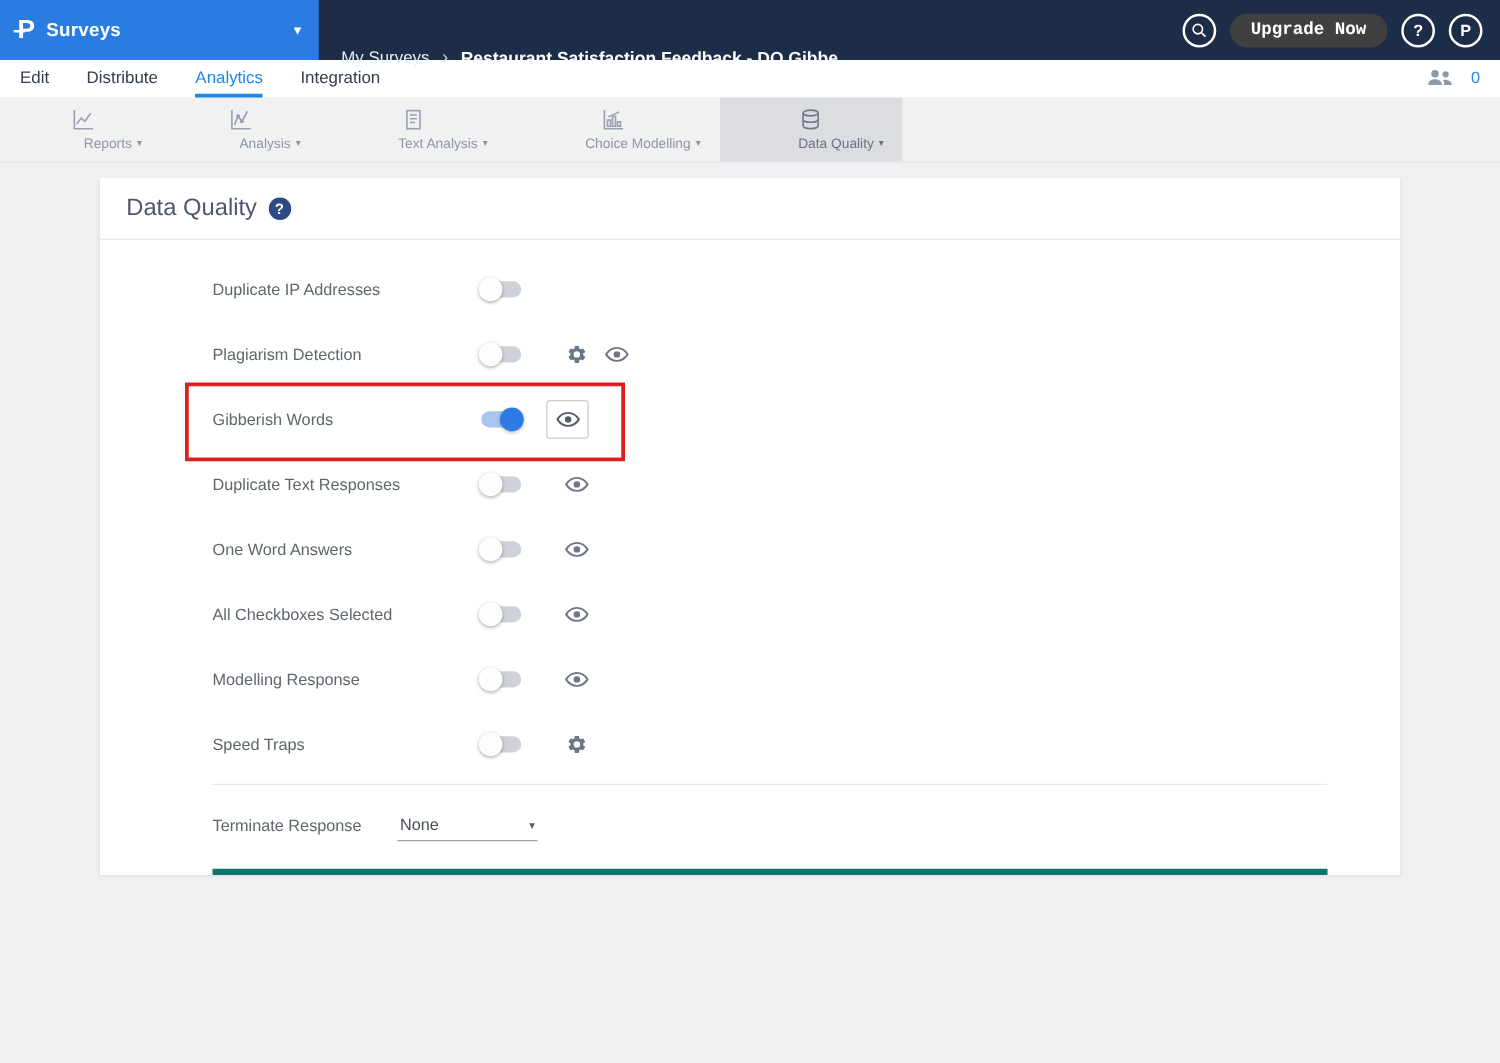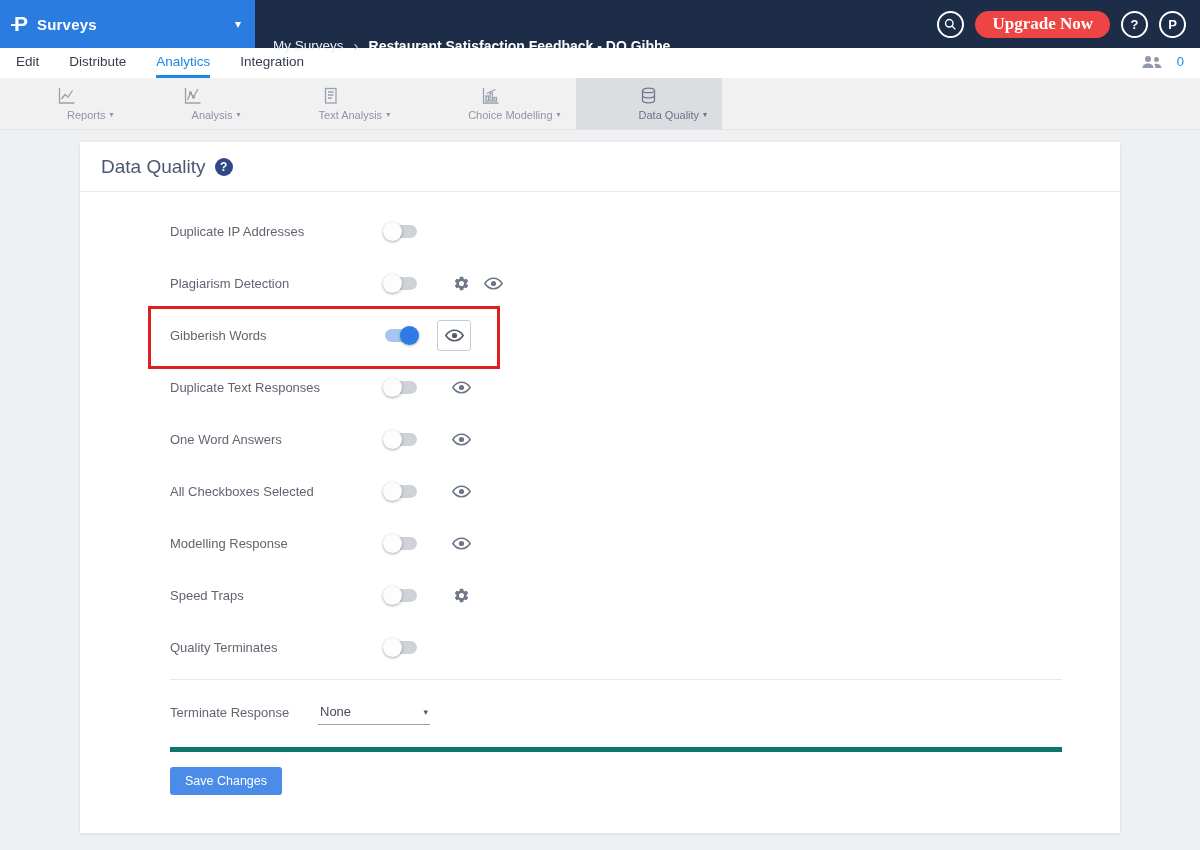--- a/index.html
+++ b/index.html
@@ -11,21 +11,21 @@
   .brand-logo { font-size:21px; font-weight:bold; position:relative; margin-right:9px; }
   .brand-logo::after { content:""; position:absolute; left:-3px; top:12px; width:9px; height:2px; background:#fff; }
   .brand-label { font-size:15px; font-weight:600; letter-spacing:.2px; }
   .brand-caret { margin-left:auto; font-size:12px; cursor:pointer; }
   .breadcrumb { flex:1; display:flex; align-items:center; gap:10px; padding-left:18px; color:#fff; min-width:0;margin-top:43px; }
   .crumb-root { font-size:13.5px; color:#e9edf4; cursor:pointer; }
   .crumb-sep { font-size:15px; color:#c6cede; }
   .crumb-current { font-size:14px; font-weight:700; white-space:nowrap; }
   .top-actions { display:flex; align-items:center; gap:11px; padding-right:14px; }
   .circle-btn { width:27px; height:27px; border:2px solid #fff; border-radius:50%; display:flex; align-items:center; justify-content:center; color:#fff; font-size:13px; font-weight:bold; cursor:pointer; background:transparent; }
-  .upgrade-btn { height:27px; padding:0 17px; border:none; border-radius:14px; background:#ef4444; color:#fff; font-size:17px; font-weight:700; cursor:pointer; font-family:Liberation Serif, serif; }
+  .upgrade-btn { height:27px; padding:0 17px; border:none; border-radius:14px; background:#404040; color:#fff; font-size:14px; font-weight:700; cursor:pointer; font-family:Liberation Mono, monospace; }
 
   
   .nav { height:30px; background:#fff; display:flex; align-items:flex-start; padding:6px 16px 0 16px; gap:30px; }
   .nav-tab { font-size:13.5px; color:#2e3razz544; color:#333c4e; cursor:pointer; padding-bottom:6px; border-bottom:3px solid transparent; }
   .nav-tab.active { color:#1b87e6; border-bottom-color:#1b87e6; }
   .nav-right { margin-left:auto; display:flex; align-items:center; gap:14px; }
   .collab-count { color:#1b87e6; font-size:13px; cursor:pointer; }
 
   
   .toolbar { height:52px; background:#f1f1f2; border-bottom:1px solid #e2e3e6; display:flex; padding-left:4px; }
@@ -268,35 +268,26 @@
         <span class="toggle">
             <span class="knob"></span>
           </span>
         <span class="icon-btn">
             <svg width="17" height="17" viewBox="0 0 24 24" fill="#6d7787">
               <path d="M19.14 12.94c.04-.3.06-.61.06-.94s-.02-.64-.07-.94l2.03-1.58a.49.49 0 0 0 .12-.61l-1.92-3.32a.49.49 0 0 0-.59-.22l-2.39.96a7.05 7.05 0 0 0-1.62-.94l-.36-2.54a.48.48 0 0 0-.48-.41h-3.84a.48.48 0 0 0-.48.41l-.36 2.54c-.59.24-1.13.57-1.62.94l-2.39-.96a.49.49 0 0 0-.59.22L2.72 8.87c-.12.2-.07.47.12.61l2.03 1.58c-.05.3-.07.63-.07.94s.02.64.07.94l-2.03 1.58a.49.49 0 0 0-.12.61l1.92 3.32c.12.22.37.3.59.22l2.39-.96c.5.38 1.03.7 1.62.94l.36 2.54c.04.24.24.41.48.41h3.84c.24 0 .44-.17.48-.41l.36-2.54c.59-.24 1.13-.56 1.62-.94l2.39.96c.22.08.47 0 .59-.22l1.92-3.32a.49.49 0 0 0-.12-.61l-2.01-1.58zM12 15.6A3.6 3.6 0 1 1 12 8.4a3.6 3.6 0 0 1 0 7.2z"></path>
             </svg>
           </span>
       </div>
 
-      <div class="row">
-        <span class="row-label">Quality Terminates</span>
-        <span class="toggle">
-            <span class="knob"></span>
-          </span>
-      </div>
 
     </div>
 
     <div class="terminate-section">
       <span class="terminate-label">Terminate Response</span>
       <span class="select">
         <span>None</span>
         <span class="select-caret">▾</span>
       </span>
     </div>
 
-    <div class="save-section">
-      <button class="save-btn">Save Changes</button>
-    </div>
 
   </div>
 </div>
 
 </body></html>

